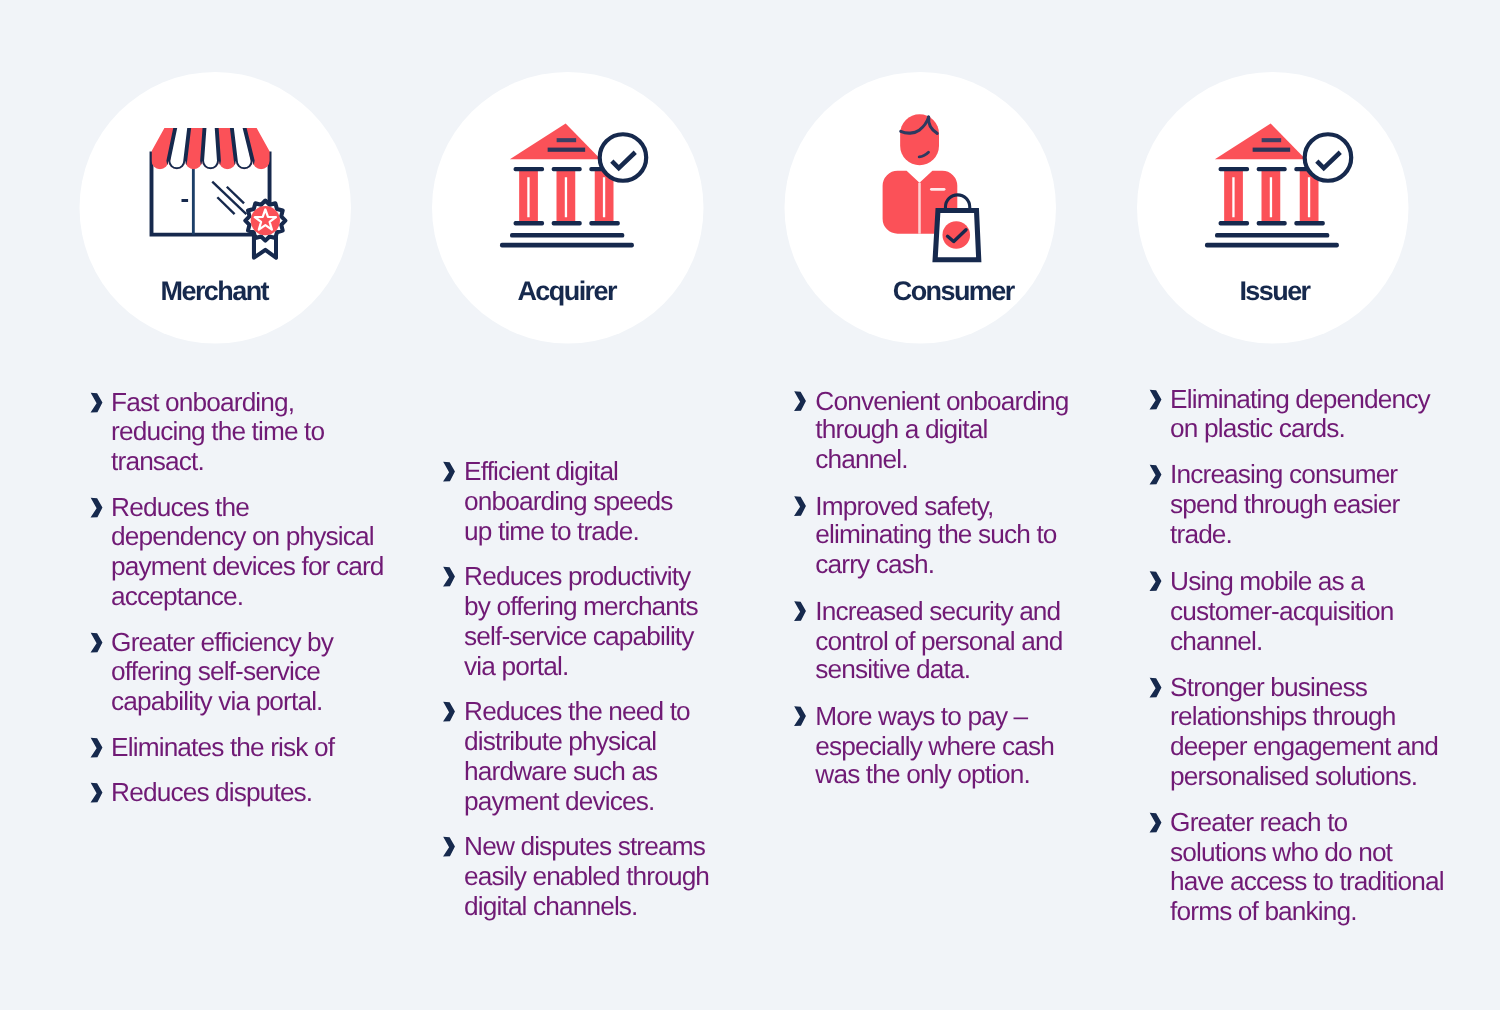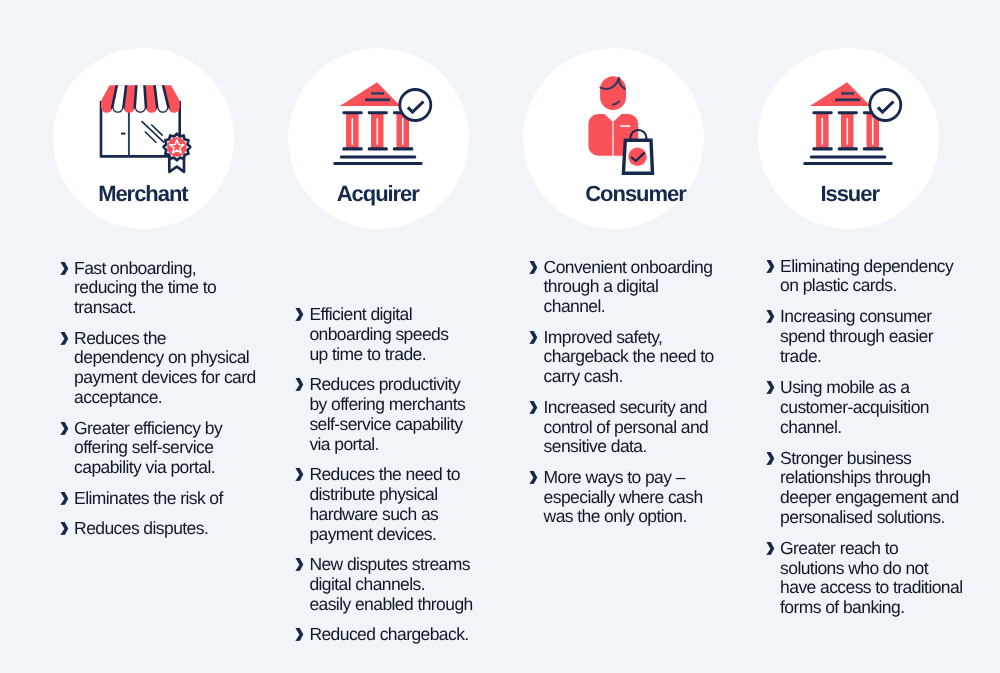--- a/index.html
+++ b/index.html
@@ -22,36 +22,36 @@
     background: #ffffff;
     top: 47.8px;
   }
   .circle svg { position:absolute; left:0; top:-2.8px; display:block; }
 
   .col-label {
     position: absolute;
     top: 183.8px;
     width: 180px;
     text-align: center;
-    font-size: 22px;
+    font-size: 18px;
     font-weight: bold;
     letter-spacing: -1.05px;
     text-indent: -1.05px;
     color: #16294d;
     line-height: 20px;
   }
 
   .bullets { position: absolute; }
   .bullet {
     position: relative;
     padding-left: 15.4px;
     font-size: 17.5px;
     line-height: 19.75px;
     letter-spacing: -0.58px;
-    color: #0f172a;
+    color: #701a75;
     margin-bottom: var(--gap, 10.9px);
   }
   .bullet:last-child { margin-bottom: 0; }
   .bline { display: block; white-space: nowrap; }
   .chev {
     position: absolute;
     left: 0; top: 0;
     width: 12px; height: 19.75px;
   }
   .chev svg { display:block; }
@@ -174,26 +174,21 @@
         </span><span class="btext"><span class="bline">Reduces productivity</span><span class="bline">by offering merchants</span><span class="bline">self-service capability</span><span class="bline">via portal.</span></span></div>
       <div class="bullet"><span class="chev">
           <svg viewBox="0 0 12 20" width="12" height="20">
   <path d="M1.45 2.9 L5.75 3.1 L9.3 9.4 L5.95 15.75 L1.35 16.05 L5.4 9.75 Z" fill="#16294d"></path>
 </svg>
         </span><span class="btext"><span class="bline">Reduces the need to</span><span class="bline">distribute physical</span><span class="bline">hardware such as</span><span class="bline">payment devices.</span></span></div>
       <div class="bullet"><span class="chev">
           <svg viewBox="0 0 12 20" width="12" height="20">
   <path d="M1.45 2.9 L5.75 3.1 L9.3 9.4 L5.95 15.75 L1.35 16.05 L5.4 9.75 Z" fill="#16294d"></path>
 </svg>
-        </span><span class="btext"><span class="bline">New disputes streams</span><span class="bline">digital channels.</span><span class="bline">easily enabled through</span></span></div>
-      <div class="bullet"><span class="chev">
-          <svg viewBox="0 0 12 20" width="12" height="20">
-  <path d="M1.45 2.9 L5.75 3.1 L9.3 9.4 L5.95 15.75 L1.35 16.05 L5.4 9.75 Z" fill="#16294d"></path>
-</svg>
-        </span><span class="btext"><span class="bline">Reduced chargeback.</span></span></div>
+        </span><span class="btext"><span class="bline">New disputes streams</span><span class="bline">easily enabled through</span><span class="bline">digital channels.</span></span></div>
     </div>
     <div class="circle" style="left: 523px;">
 <svg viewBox="0 0 180 180" width="180" height="180">
   <rect x="77.1" y="31.2" width="25.9" height="33.9" rx="12.95" fill="#fb5158"></rect>
   <g fill="none" stroke="#2d3a60" stroke-width="2.05" stroke-linecap="round" stroke-linejoin="round">
     <path d="M77.5 42.6 C81.3 44.3 86.5 44.2 89.8 41.8 C92.9 39.5 95.0 36.5 96.1 33.1"></path>
     <path d="M96.1 33.1 C95.7 37.3 97.7 41.4 101.8 43.9"></path>
   </g>
   <path d="M89.8 59.6 q3.2 -0.2 6.2 -3.1" fill="none" stroke="#2d3a60" stroke-width="1.9" stroke-linecap="round"></path>
   <path fill="#fb5158" d="M65.4 78.9 a10 10 0 0 1 10 -10 H81.4 L90 76.9 L98.6 68.9 H105.2 a10 10 0 0 1 10 10 V100.8 a10 10 0 0 1 -10 10 H75.4 a10 10 0 0 1 -10 -10 Z"></path>
@@ -209,21 +204,21 @@
     <div class="bullets" style="left: 528.2px; top: 257.5px; width: 210px; --gap: 10.9px;">
       <div class="bullet"><span class="chev">
           <svg viewBox="0 0 12 20" width="12" height="20">
   <path d="M1.45 2.9 L5.75 3.1 L9.3 9.4 L5.95 15.75 L1.35 16.05 L5.4 9.75 Z" fill="#16294d"></path>
 </svg>
         </span><span class="btext"><span class="bline">Convenient onboarding</span><span class="bline">through a digital</span><span class="bline">channel.</span></span></div>
       <div class="bullet"><span class="chev">
           <svg viewBox="0 0 12 20" width="12" height="20">
   <path d="M1.45 2.9 L5.75 3.1 L9.3 9.4 L5.95 15.75 L1.35 16.05 L5.4 9.75 Z" fill="#16294d"></path>
 </svg>
-        </span><span class="btext"><span class="bline">Improved safety,</span><span class="bline">chargeback the need to</span><span class="bline">carry cash.</span></span></div>
+        </span><span class="btext"><span class="bline">Improved safety,</span><span class="bline">eliminating the such to</span><span class="bline">carry cash.</span></span></div>
       <div class="bullet"><span class="chev">
           <svg viewBox="0 0 12 20" width="12" height="20">
   <path d="M1.45 2.9 L5.75 3.1 L9.3 9.4 L5.95 15.75 L1.35 16.05 L5.4 9.75 Z" fill="#16294d"></path>
 </svg>
         </span><span class="btext"><span class="bline">Increased security and</span><span class="bline">control of personal and</span><span class="bline">sensitive data.</span></span></div>
       <div class="bullet"><span class="chev">
           <svg viewBox="0 0 12 20" width="12" height="20">
   <path d="M1.45 2.9 L5.75 3.1 L9.3 9.4 L5.95 15.75 L1.35 16.05 L5.4 9.75 Z" fill="#16294d"></path>
 </svg>
         </span><span class="btext"><span class="bline">More ways to pay –</span><span class="bline">especially where cash</span><span class="bline">was the only option.</span></span></div>

